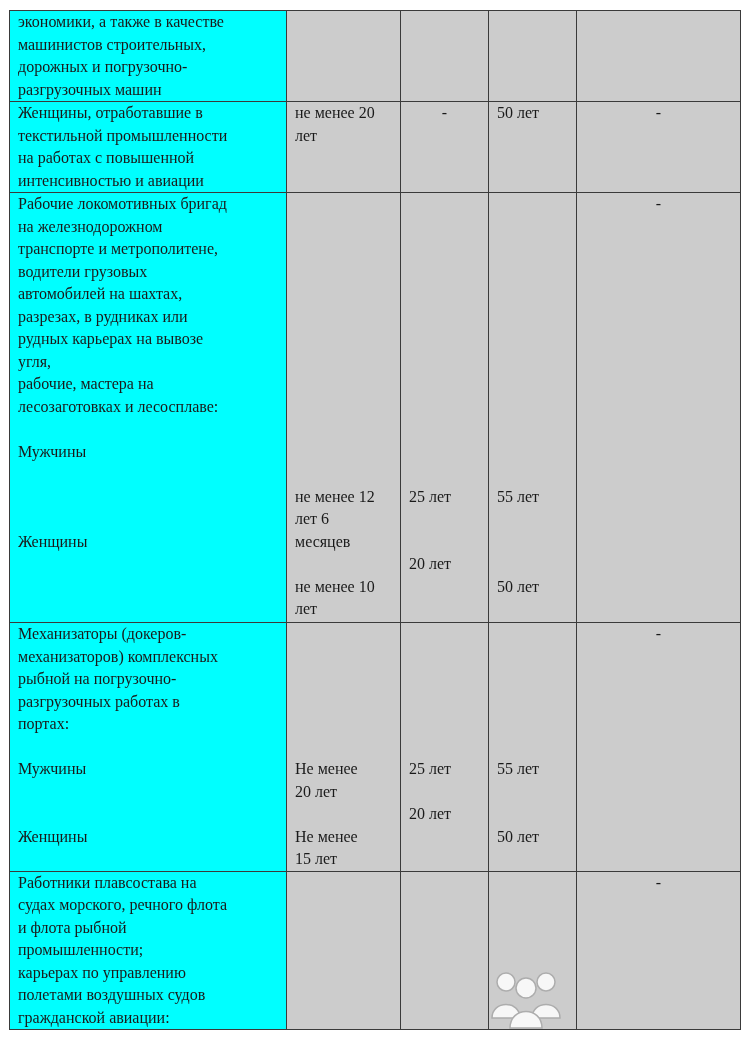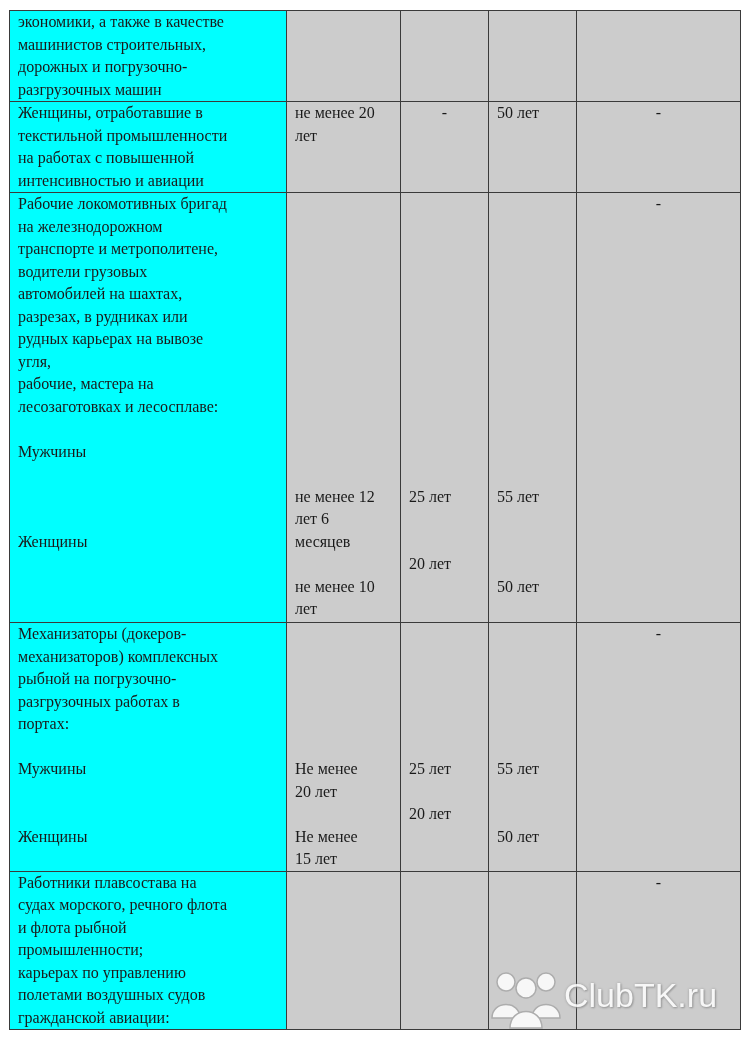--- a/index.html
+++ b/index.html
@@ -223,14 +223,13 @@
   <svg width="72" height="62" viewBox="0 0 72 62" style="position:absolute;left:0;top:0">
     <g fill="#ffffff" stroke="#a8a8a8" stroke-width="1.5">
       <circle cx="16" cy="14" r="9"></circle>
       <path d="M2 50 C2 32 30 32 30 50 Z"></path>
       <circle cx="56" cy="14" r="9"></circle>
       <path d="M42 50 C42 32 70 32 70 50 Z"></path>
       <circle cx="36" cy="20" r="10"></circle>
       <path d="M20 60 C20 38 52 38 52 60 Z"></path>
     </g>
   </svg>
-  <span class="wm-text">ClubTK.ru</span>
 </div>
 
 </body></html>

